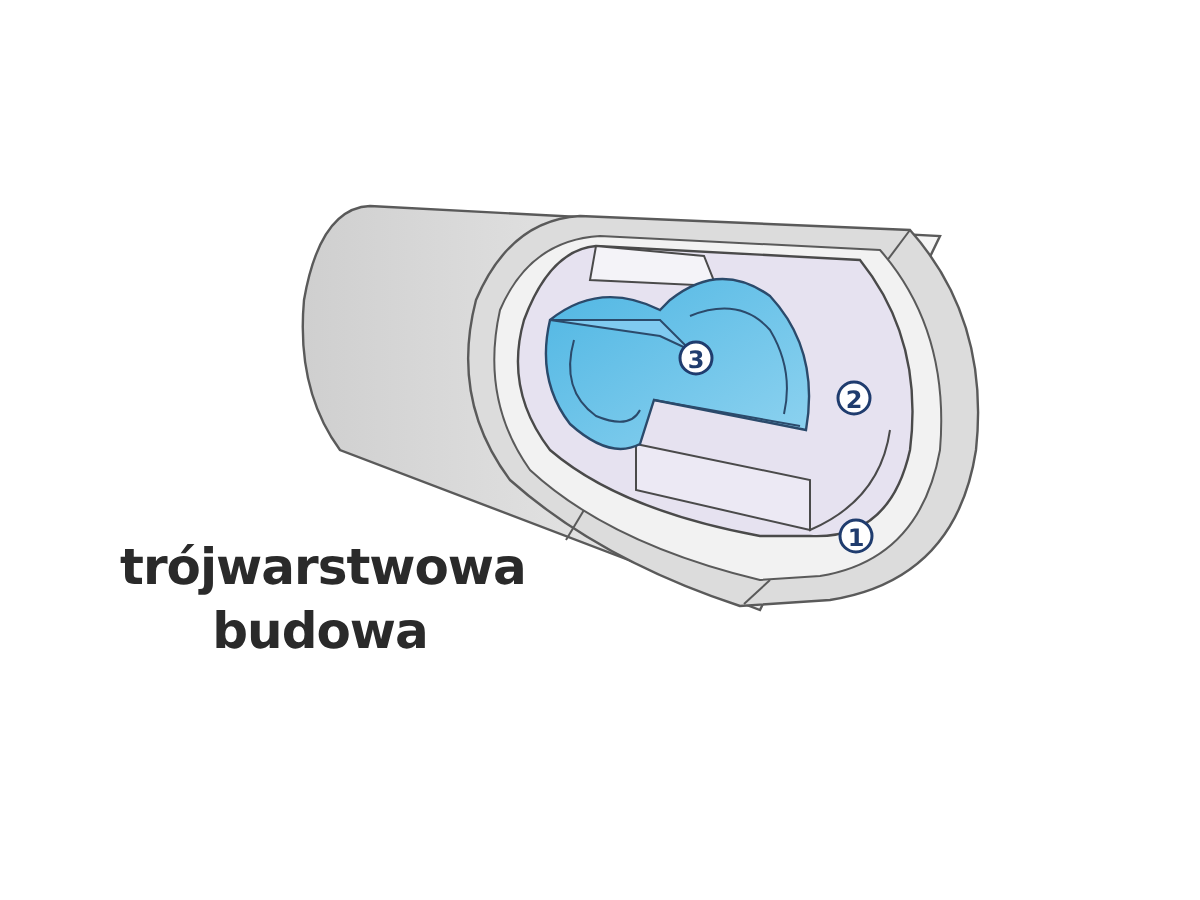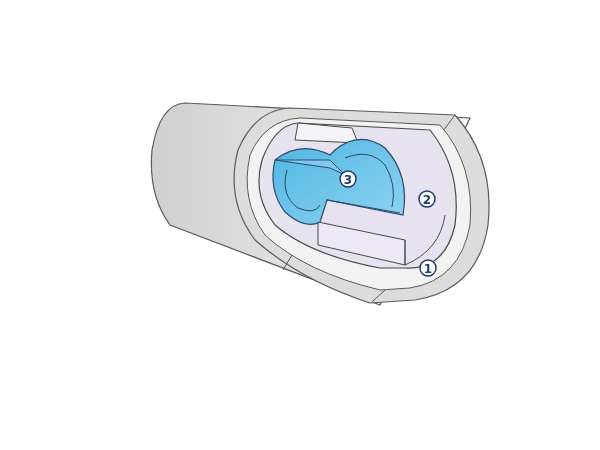--- a/index.html
+++ b/index.html
@@ -59,13 +59,15 @@
     <circle cx="427" cy="199" r="8" fill="#ffffff" stroke="#1f3c6e" stroke-width="1.5"></circle>
     <text class="marker-text" x="427" y="204" text-anchor="middle">2</text>
   </g>
   <g>
     <circle cx="428" cy="268" r="8" fill="#ffffff" stroke="#1f3c6e" stroke-width="1.5"></circle>
     <text class="marker-text" x="428" y="273" text-anchor="middle">1</text>
   </g>
 </svg>
 
 <div class="caption">
+  <div>trójwarstwowa</div>
+  <div>budowa</div>
 </div>
 
 </body></html>

